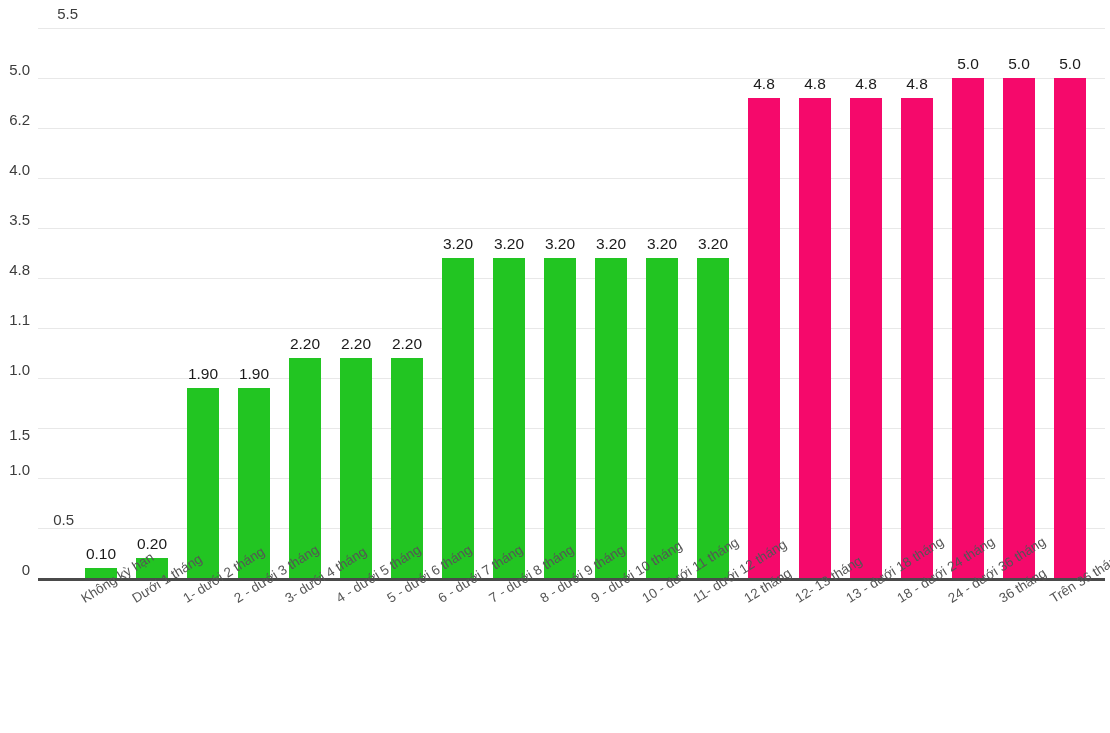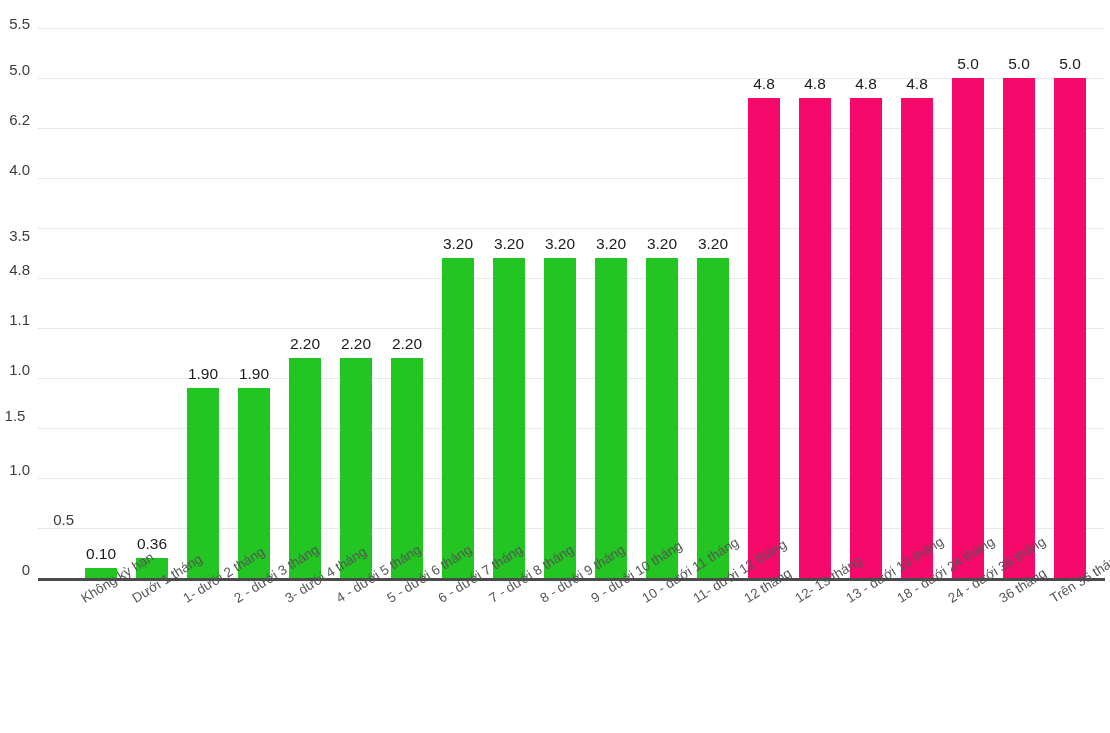--- a/index.html
+++ b/index.html
@@ -99,29 +99,29 @@
       <div class="gridline" style="top: 228px;"></div>
       <div class="gridline" style="top: 278px;"></div>
       <div class="gridline" style="top: 328px;"></div>
       <div class="gridline" style="top: 378px;"></div>
       <div class="gridline" style="top: 428px;"></div>
       <div class="gridline" style="top: 478px;"></div>
       <div class="gridline" style="top: 528px;"></div>
     </div>
 
   <div id="ytick-labels">
-      <div class="ytick-label" style="top: 16px;">5.5</div>
+      <div class="ytick-label" style="top: 6px; padding-left: 48px;">5.5</div>
       <div class="ytick-label" style="top: 62px;">5.0</div>
       <div class="ytick-label" style="top: 112px;">6.2</div>
       <div class="ytick-label" style="top: 162px;">4.0</div>
-      <div class="ytick-label" style="top: 212px; margin-top: 16px;">3.5</div>
+      <div class="ytick-label" style="top: 212px;">3.5</div>
       <div class="ytick-label" style="top: 262px;">4.8</div>
       <div class="ytick-label" style="top: 312px;">1.1</div>
       <div class="ytick-label" style="top: 362px;">1.0</div>
-      <div class="ytick-label" style="top: 408px; text-align: center;">1.5</div>
+      <div class="ytick-label" style="top: 427px;">1.5</div>
       <div class="ytick-label" style="top: 462px;">1.0</div>
       <div class="ytick-label" style="top: 512px; margin-left: 44px;">0.5</div>
       <div class="ytick-label" style="top: 562px;">0</div>
     </div>
 
   <div class="axis-line"></div>
 
   <div id="bars">
       <div class="bar green" title="Không kỳ hạn: 0.10" style="left: 85px; height: 10px;"></div>
       <div class="bar green" title="Dưới 1 tháng: 0.20" style="left: 136px; height: 20px;"></div>
@@ -140,21 +140,21 @@
       <div class="bar pink" title="12- 13 tháng: 4.8" style="left: 799px; height: 480px;"></div>
       <div class="bar pink" title="13 - dưới 18 tháng: 4.8" style="left: 850px; height: 480px;"></div>
       <div class="bar pink" title="18 - dưới 24 tháng: 4.8" style="left: 901px; height: 480px;"></div>
       <div class="bar pink" title="24 - dưới 36 tháng: 5.0" style="left: 952px; height: 500px;"></div>
       <div class="bar pink" title="36 tháng: 5.0" style="left: 1003px; height: 500px;"></div>
       <div class="bar pink" title="Trên 36 tháng: 5.0" style="left: 1054px; height: 500px;"></div>
     </div>
 
   <div id="bar-values">
       <div class="bar-value" style="left: 71px; top: 546px;">0.10</div>
-      <div class="bar-value" style="left: 122px; top: 536px;">0.36</div>
+      <div class="bar-value" style="left: 122px; top: 536px;">0.20</div>
       <div class="bar-value" style="left: 173px; top: 366px;">1.90</div>
       <div class="bar-value" style="left: 224px; top: 366px;">1.90</div>
       <div class="bar-value" style="left: 275px; top: 336px;">2.20</div>
       <div class="bar-value" style="left: 326px; top: 336px;">2.20</div>
       <div class="bar-value" style="left: 377px; top: 336px;">2.20</div>
       <div class="bar-value" style="left: 428px; top: 236px;">3.20</div>
       <div class="bar-value" style="left: 479px; top: 236px;">3.20</div>
       <div class="bar-value" style="left: 530px; top: 236px;">3.20</div>
       <div class="bar-value" style="left: 581px; top: 236px;">3.20</div>
       <div class="bar-value" style="left: 632px; top: 236px;">3.20</div>

